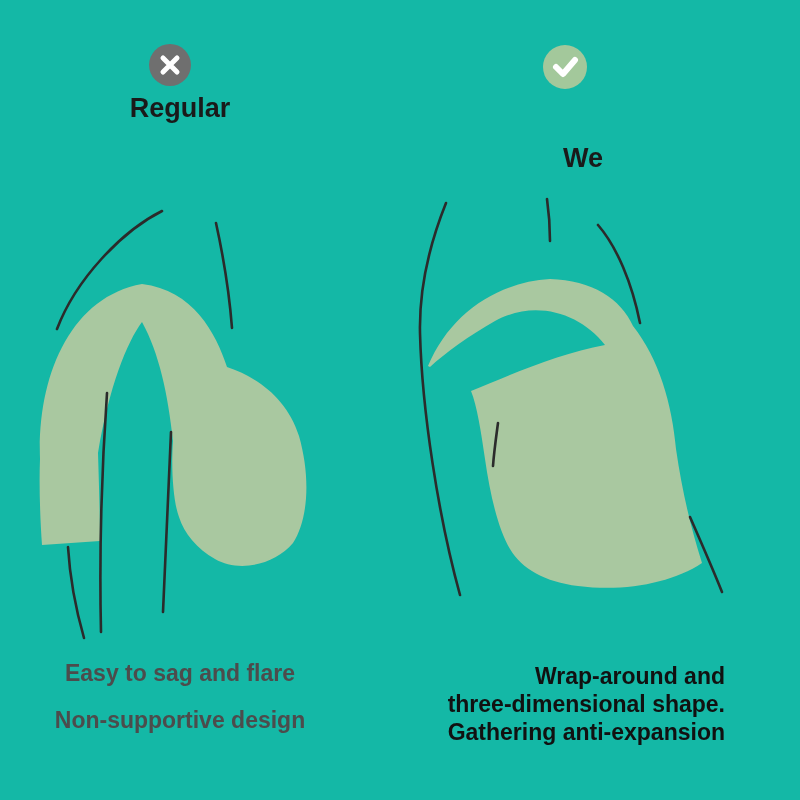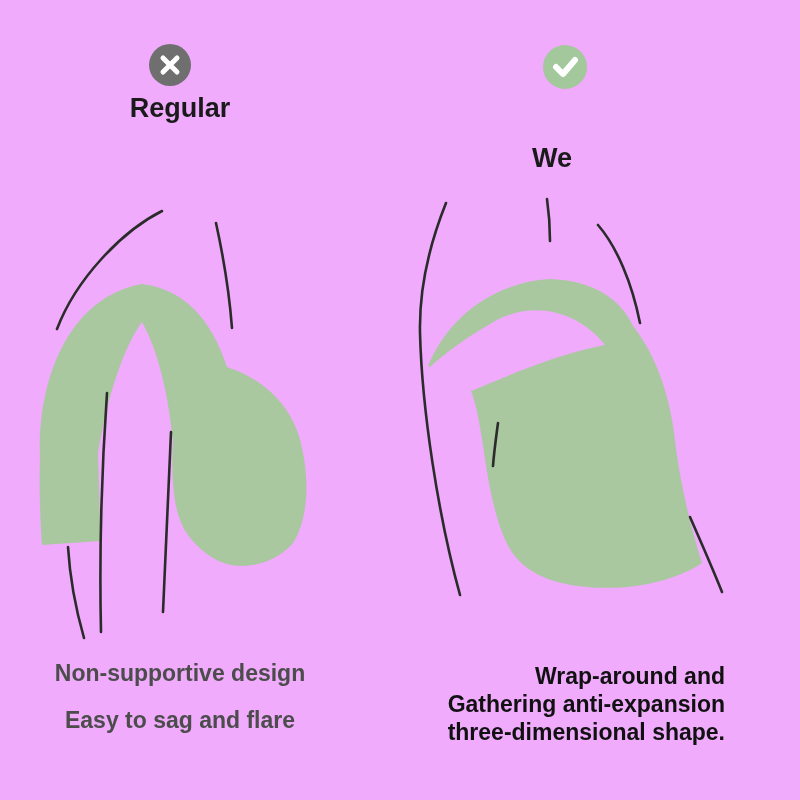--- a/index.html
+++ b/index.html
@@ -8,41 +8,41 @@
     --check-bg:#a3c89b;
     --ink:#1a1a1a;
     --line:#2b2b2b;
     --caption-gray:#4c4c4c;
   }
   *{margin:0;padding:0;box-sizing:border-box;}
   html,body{background:#ffffff;}
   .page{
     position:relative;
     width:800px;height:800px;
-    background:#f0abfc;
+    background:#14b8a6;
     overflow:hidden;
     font-family:"Liberation Sans","DejaVu Sans",sans-serif;
   }
   .badge{
     position:absolute;
     border-radius:50%;
     display:flex;align-items:center;justify-content:center;
   }
   .badge-x{left:149px;top:44px;width:42px;height:42px;background:var(--x-bg);}
   .badge-check{left:543px;top:45px;width:44px;height:44px;background:var(--check-bg);}
   .title{
     position:absolute;
     text-align:center;
     font-weight:bold;
     color:var(--ink);
     font-size:27px;
     line-height:40px;
   }
   .title-left{left:0;top:88px;width:360px;}
-  .title-right{left:397px;top:138px;width:310px;}
+  .title-right{left:428px;top:138px;width:310px;}
   .illus{position:absolute;width:360px;height:450px;}
   .illus-left{left:10px;top:195px;}
   .illus-right{left:410px;top:195px;}
   .green-fill{fill:var(--green);stroke:none;}
   .sketch{fill:none;stroke:var(--line);stroke-width:2.6;stroke-linecap:round;}
   .captions-gray{
     position:absolute;left:0;top:660px;width:360px;
     text-align:center;color:var(--caption-gray);
     font-size:23px;font-weight:600;
   }
@@ -84,22 +84,22 @@
          C 89 291 90 321 90 346
          Z"></path>
     <path class="sketch" d="M 152 16 C 112 36 66 84 47 134"></path>
     <path class="sketch" d="M 206 28 C 213 60 219 94 222 133"></path>
     <path class="sketch" d="M 97 198 C 92 270 89 350 91 437"></path>
     <path class="sketch" d="M 161 237 C 158 300 155 360 153 417"></path>
     <path class="sketch" d="M 58 352 C 60 385 66 415 74 443"></path>
   </svg>
 
   <div class="captions-gray">
+    <div class="cap">Easy to sag and flare</div>
     <div class="cap">Non-supportive design</div>
-    <div class="cap">Easy to sag and flare</div>
   </div>
 
   <div class="badge badge-check">
     <svg width="44" height="44" viewBox="0 0 44 44">
       <path d="M13 22 L20 29 L32 15" stroke="#ffffff" stroke-width="6" stroke-linecap="round" stroke-linejoin="round" fill="none"></path>
     </svg>
   </div>
 
   <div class="title title-right">We</div>
 
@@ -120,17 +120,17 @@
          Z"></path>
     <path class="sketch" d="M 36 8 C 20 48 9 92 10 138 C 12 215 28 320 50 400"></path>
     <path class="sketch" d="M 137 4 C 139 18 140 32 140 46"></path>
     <path class="sketch" d="M 188 30 C 207 52 222 88 230 128"></path>
     <path class="sketch" d="M 280 322 C 291 347 302 372 312 397"></path>
     <path class="sketch" d="M 88 228 C 86 243 84 257 83 271"></path>
   </svg>
 
   <div class="captions-bold">
     <div>Wrap-around and</div>
+    <div>three-dimensional shape.</div>
     <div>Gathering anti-expansion</div>
-    <div>three-dimensional shape.</div>
   </div>
 
 </div>
 
 </body></html>

